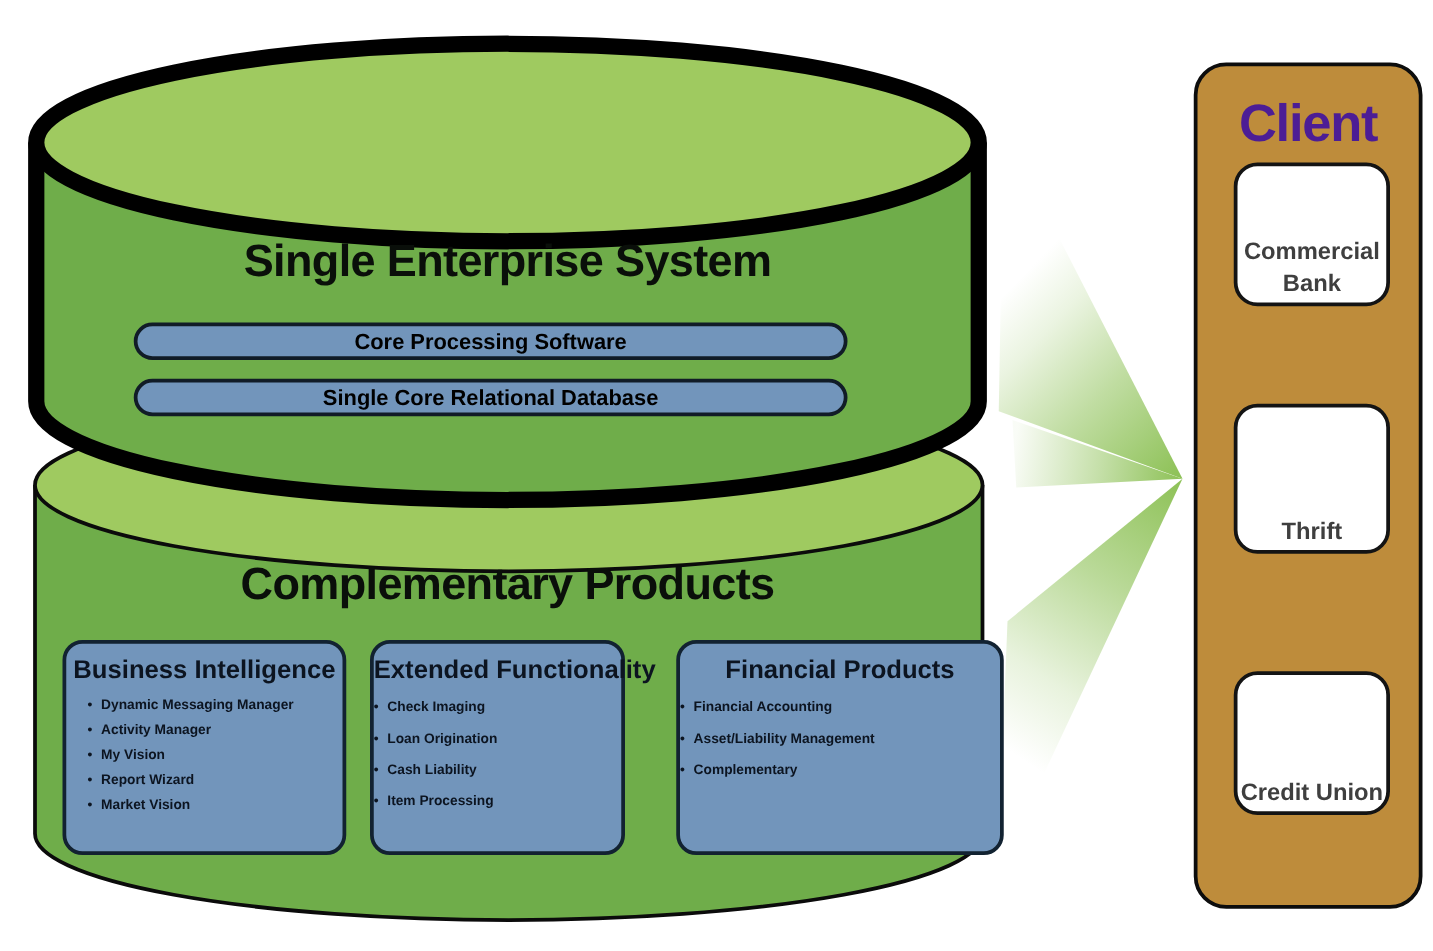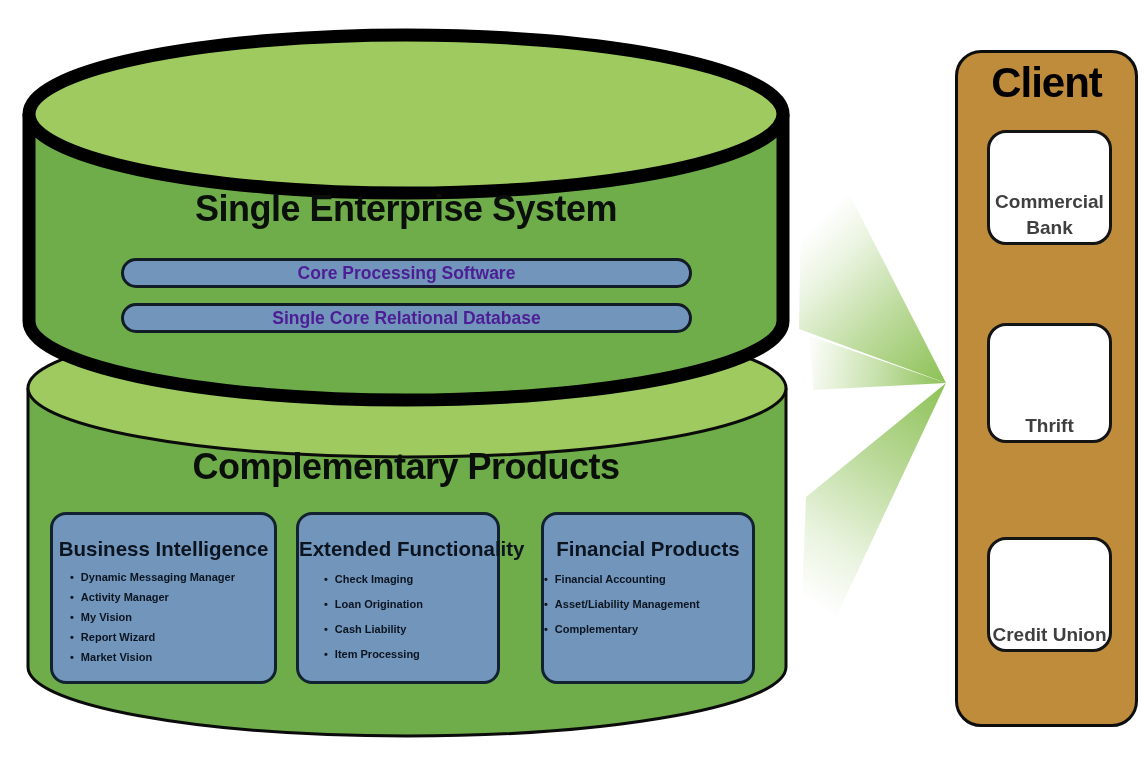--- a/index.html
+++ b/index.html
@@ -14,59 +14,59 @@
   .cyl-title{
     left:30px;width:752px;text-align:center;
     font-size:36px;font-weight:bold;color:#0a0f0a;line-height:1;
     letter-spacing:-0.5px;
   }
   #ses-title{top:191px;}
   #cp-title{top:449px;}
 
   
   .pill{
-    left:121px;width:571px;height:30px;box-sizing:border-box;
+    left:107px;width:571px;height:30px;box-sizing:border-box;
     background:#7295bb;border:3px solid #111c27;border-radius:16px;
     display:flex;align-items:center;justify-content:center;
-    font-size:17.5px;font-weight:bold;color:#4c1d95;
+    font-size:17.5px;font-weight:bold;color:#000000;
   }
   #pill-core{top:258px;}
   #pill-db{top:303px;}
 
   
   .pbox{
     top:512px;height:172px;box-sizing:border-box;
     background:#7295bb;border:3px solid #122231;border-radius:16px;
     color:#0c1420;
   }
   .pbox-title{
-    margin-top:22px;text-align:center;
+    margin-top:9px;text-align:center;
     font-size:20.5px;font-weight:bold;white-space:nowrap;
   }
   .pbox ul{
     margin:10px 0 0 0;padding:0;list-style:none;
     font-size:11px;font-weight:bold;
   }
   .pbox li{white-space:nowrap;}
   .pbox li::before{content:"•";margin-right:7px;}
   .pbox.b1 ul{padding-left:17px;}
   .pbox.b1 li{margin-bottom:8px;}
-  .pbox.b2 ul{padding-left:25px;margin-top:12px;}
+  .pbox.b2 ul{margin-top:12px;}
   .pbox.b2 li{margin-bottom:13px;}
   .pbox.b3 ul{margin-top:12px;}
   .pbox.b3 li{margin-bottom:13px;}
 
   
   .client-bar{
     left:955px;top:50px;width:183px;height:677px;box-sizing:border-box;
     background:#be8c3b;border:3px solid #0d0d0d;border-radius:26px;
   }
   .client-title{
-    margin-top:6px;text-align:center;
-    font-size:42px;font-weight:bold;color:#000000;letter-spacing:-1px;
+    margin-top:22px;text-align:center;
+    font-size:42px;font-weight:bold;color:#4c1d95;letter-spacing:-1px;
   }
   .client-box{
     position:absolute;left:29px;width:125px;box-sizing:border-box;
     background:#ffffff;border:3px solid #141414;border-radius:19px;
     display:flex;align-items:flex-end;justify-content:center;text-align:center;
     font-size:19px;font-weight:bold;color:#3f3f3f;line-height:1.4;
   }
   #client-box-0{top:77px;height:115px;}
   #client-box-1{top:270px;height:120px;}
   #client-box-2{top:484px;height:115px;}
@@ -140,21 +140,21 @@
   <div class="abs pbox b2" style="left:296px;width:204px">
     <div class="pbox-title">Extended Functionality</div>
     <ul>
       <li>Check Imaging</li>
       <li>Loan Origination</li>
       <li>Cash Liability</li>
       <li>Item Processing</li>
     </ul>
   </div>
 
-  <div class="abs pbox b3" style="left:541px;width:214px">
+  <div class="abs pbox b3" style="left:541px;width:262px">
     <div class="pbox-title">Financial Products</div>
     <ul>
       <li>Financial Accounting</li>
       <li>Asset/Liability Management</li>
       <li>Complementary</li>
     </ul>
   </div>
 
   <div class="abs client-bar">
     <div class="client-title">Client</div>

